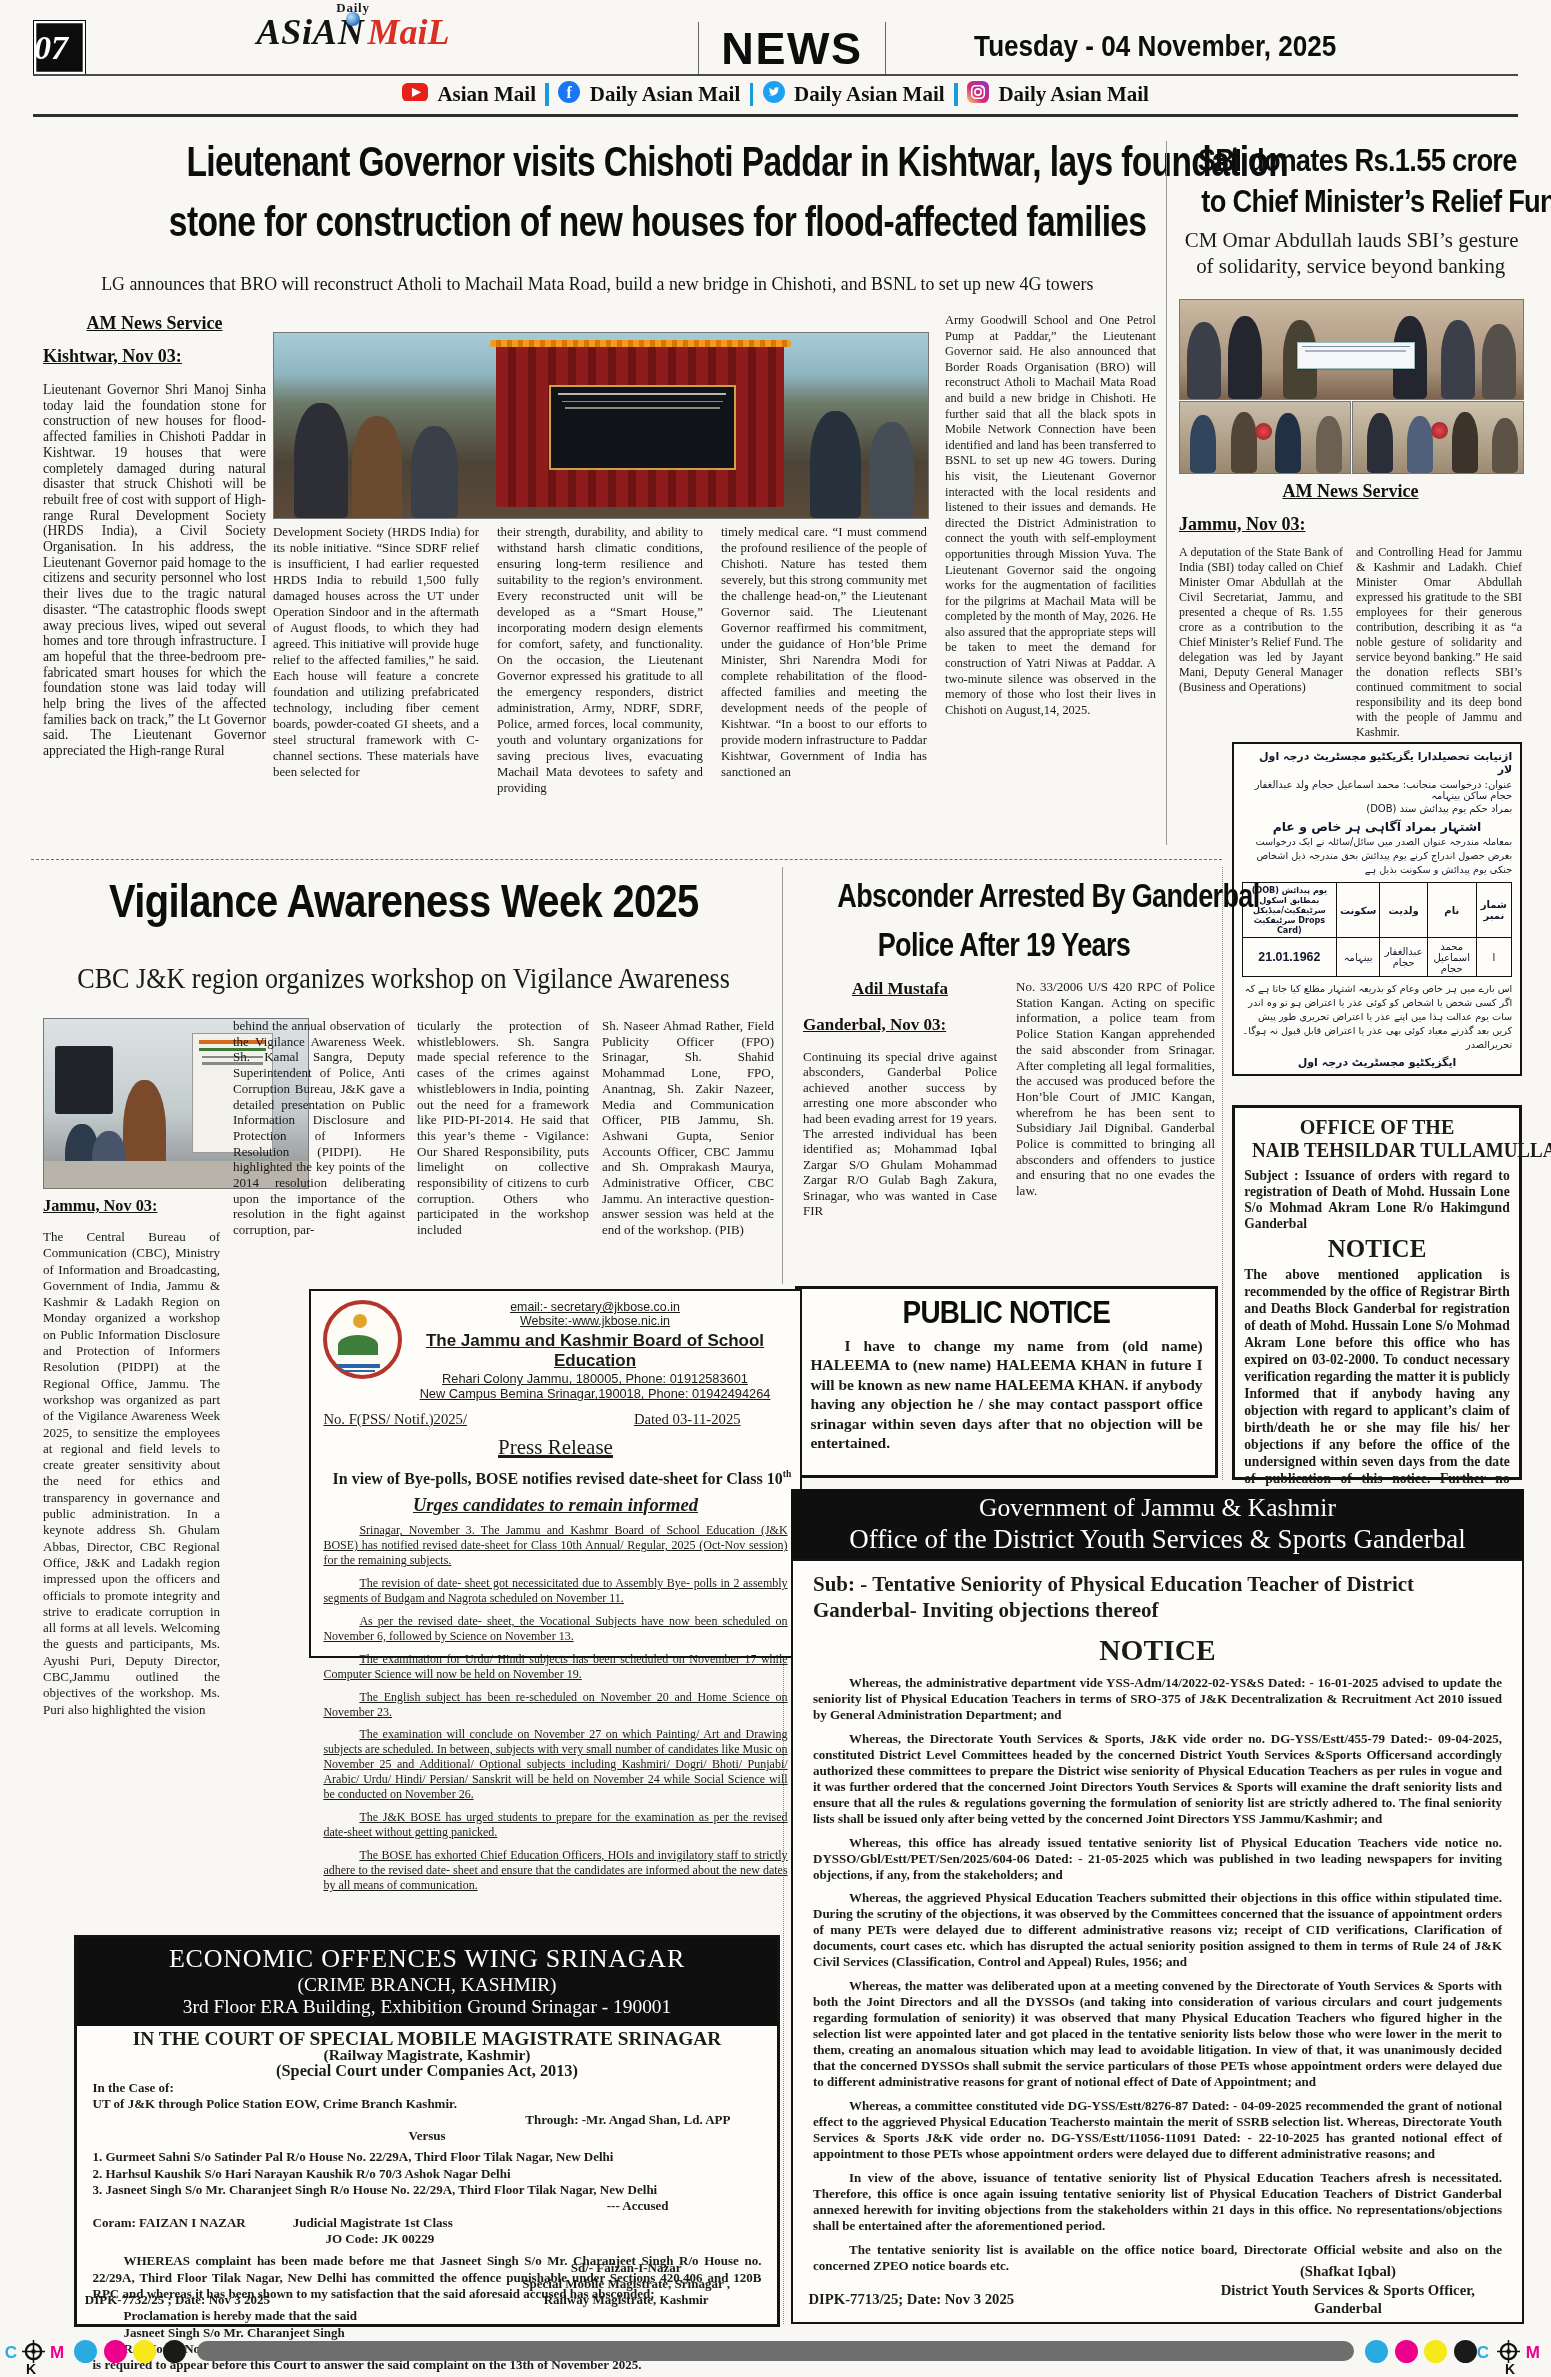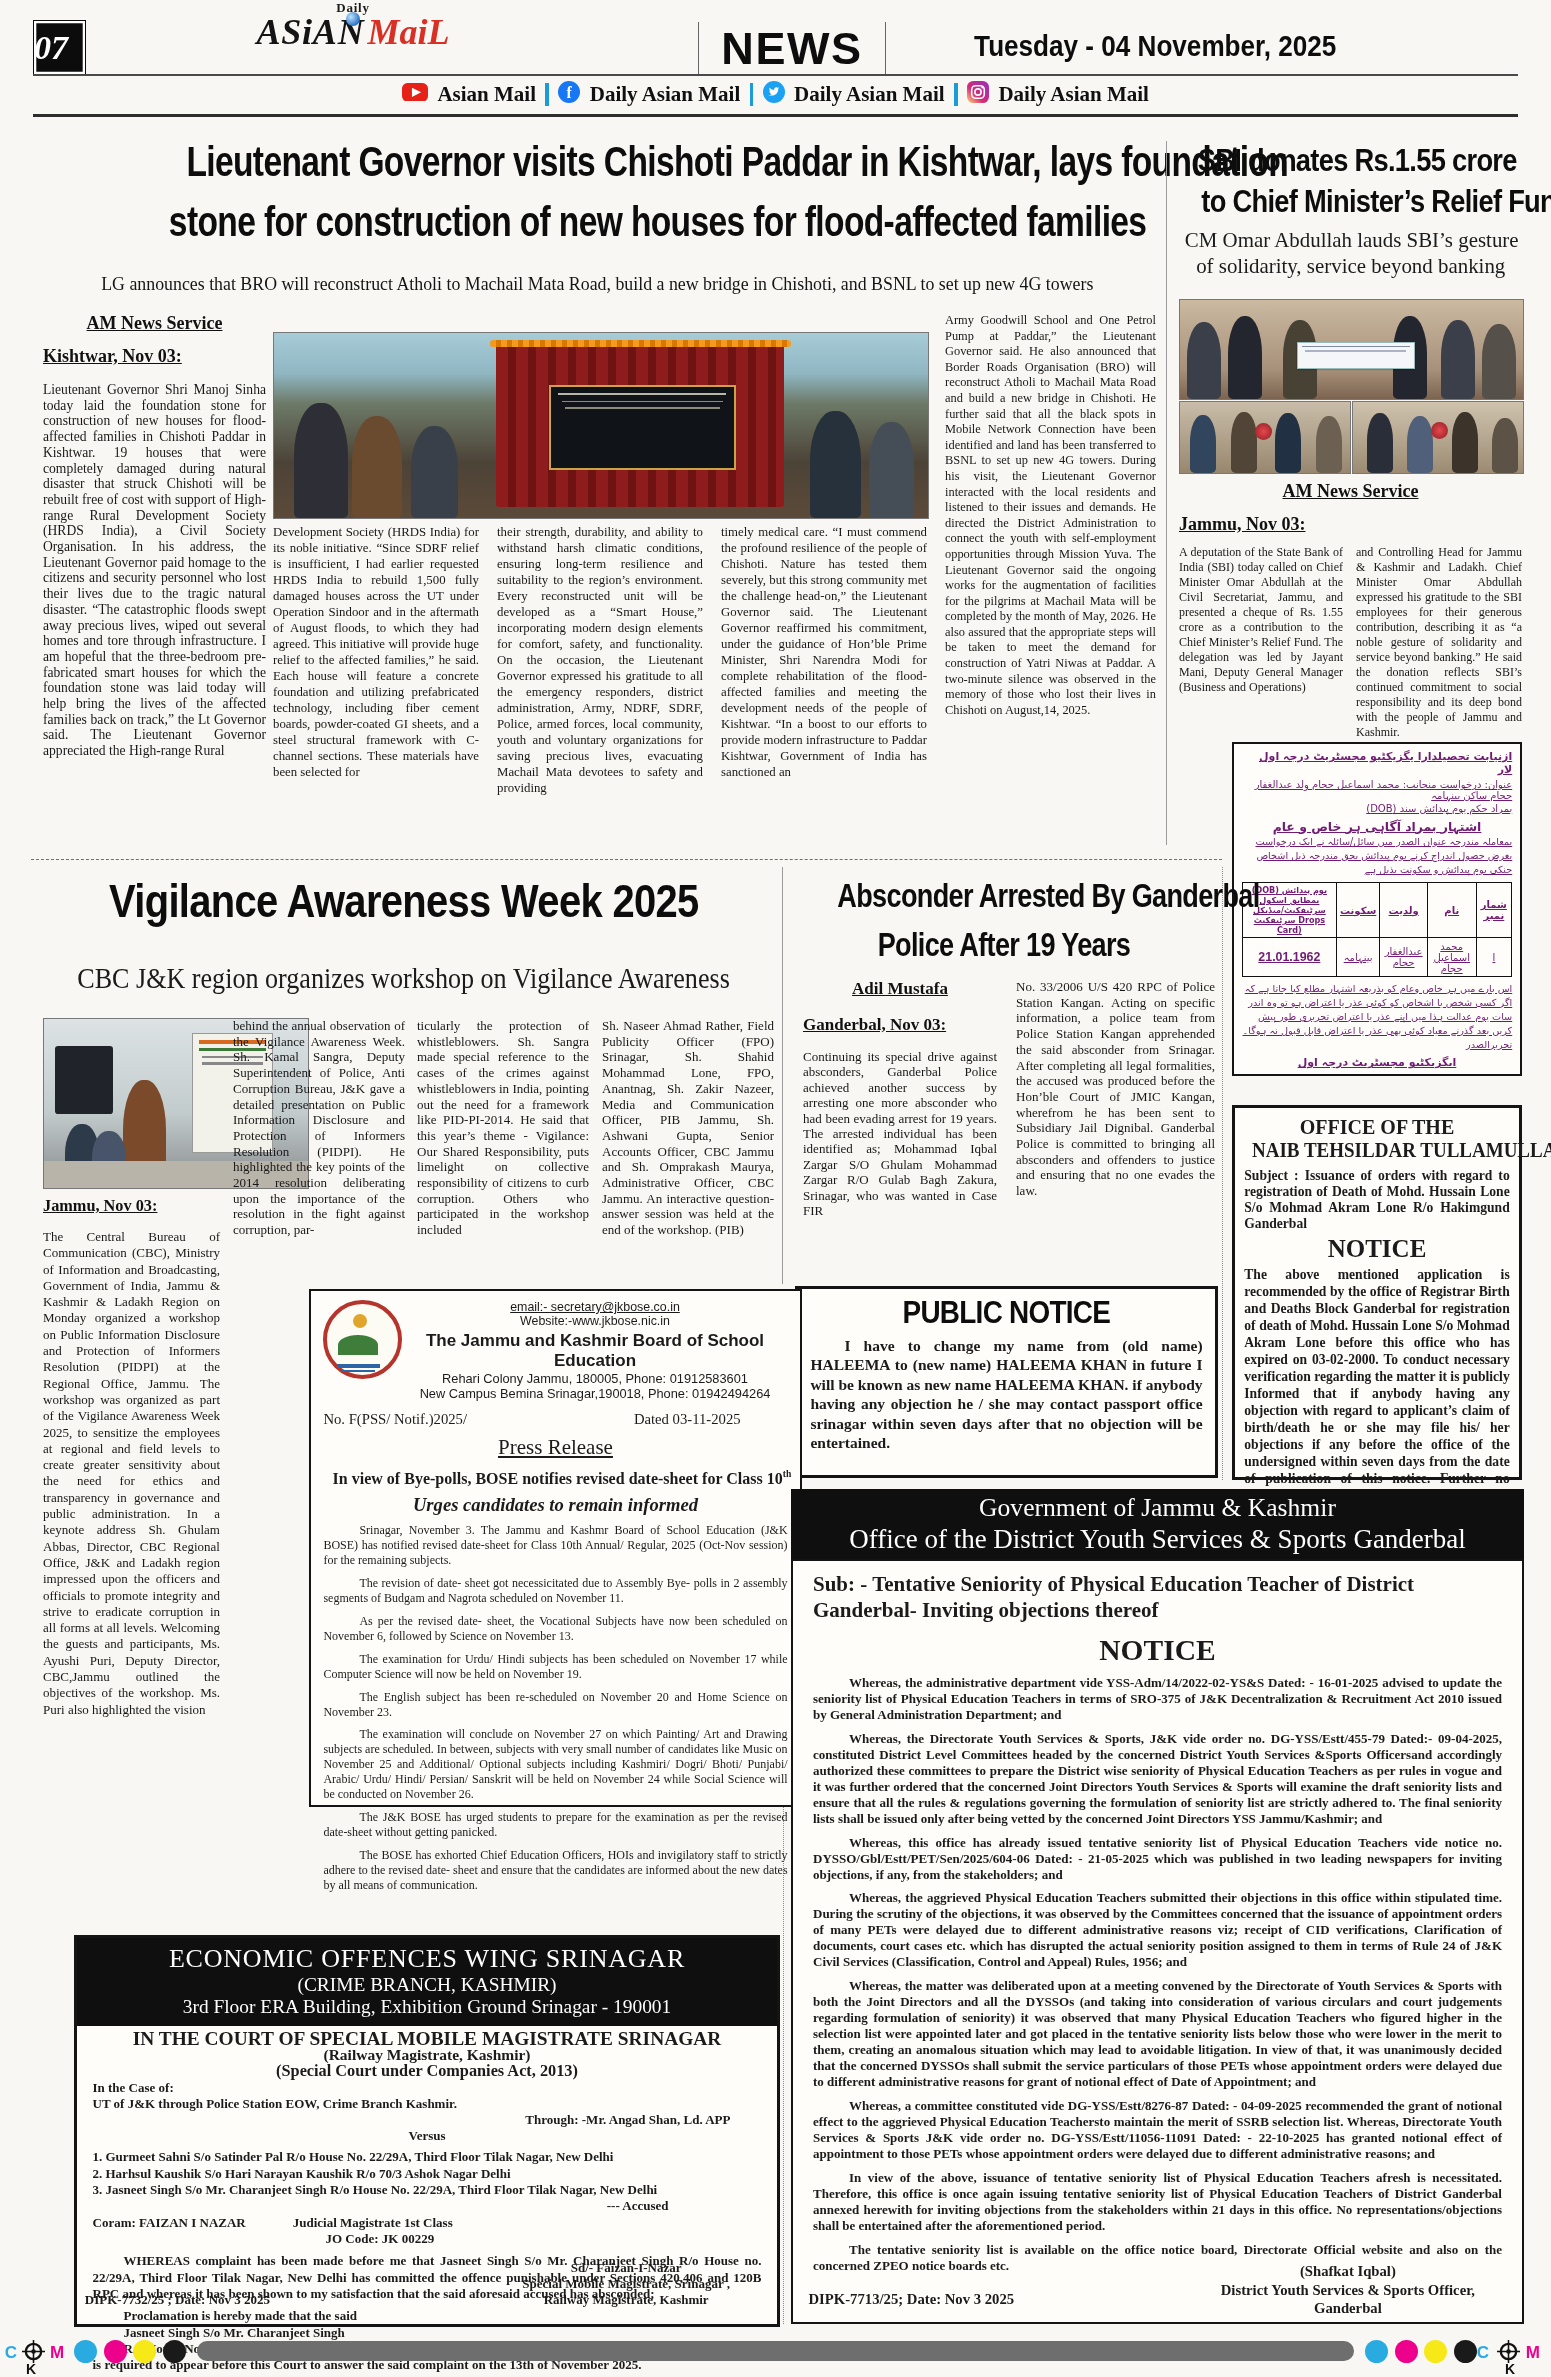--- a/index.html
+++ b/index.html
@@ -13,21 +13,21 @@
   .byline{font-weight:700;text-decoration:underline;font-family:"Liberation Serif",serif;color:#111;}
   .rule{position:absolute;background:#4a4a4a;}
   .vrule{position:absolute;width:0.8px;background:#9a9a9a;}
   .dotv{position:absolute;width:0;border-left:1.6px dotted #8a8a8a;}
   .dash{position:absolute;height:0;border-top:1.6px dashed #6f6f6f;}
   .photo{position:absolute;overflow:hidden;border:0.8px solid #777;}
   .sil{position:absolute;bottom:0;background:#2e2e36;border-radius:46% 46% 4.7px 4.7px;}
   .box{position:absolute;background:#fffdf9;border:2.3px solid #141414;}
   .banner{background:#0f0f0f;color:#fff;text-align:center;font-family:"Liberation Serif",serif;font-weight:400;}
   .noticebody p{margin:7.8px 0;text-indent:36px;text-align:justify;}
-  .urdu{font-family:"DejaVu Sans",sans-serif;direction:rtl;text-align:right;color:#701a75;text-decoration:underline;}
+  .urdu{font-family:"DejaVu Sans",sans-serif;direction:rtl;text-align:right;color:#0f172a;}
   .urdu table{width:100%;border-collapse:collapse;margin:4.7px 0;}
   .urdu th,.urdu td{border:1.6px solid #111;padding:2.3px 3.1px;font-size:10px;text-align:center;}
   .socrow{display:flex;align-items:center;justify-content:center;gap:9.3px;}
   .soclabel{font-family:"Liberation Serif",serif;font-weight:700;font-size:21px;color:#101010;}
   .socdiv{width:3.9px;height:23px;background:#1a9cd8;}
   .dot{position:absolute;width:23px;height:23px;border-radius:50%;}
   sup{font-size:60%;}
 </style>
 </head>
 <body>
@@ -259,21 +259,21 @@
     <span class="byline" style="font-size:17px;">Ganderbal, Nov 03:</span>
   </div>
   <div class="col" style="left:803px;top:1049px;width:194px;font-size:13px;line-height:15.4px;">Continuing its special drive against absconders, Ganderbal Police achieved another success by arresting one more absconder who had been evading arrest for 19 years. The arrested individual has been identified as; Mohammad Iqbal Zargar S/O Ghulam Mohammad Zargar R/O Gulab Bagh Zakura, Srinagar, who was wanted in Case FIR</div>
   <div class="col" style="left:1016px;top:979px;width:199px;font-size:13px;line-height:15.7px;">No. 33/2006 U/S 420 RPC of Police Station Kangan. Acting on specific information, a police team from Police Station Kangan apprehended the said absconder from Srinagar. After completing all legal formalities, the accused was produced before the Hon’ble Court of JMIC Kangan, wherefrom he has been sent to Subsidiary Jail Dignibal. Ganderbal Police is committed to bringing all absconders and offenders to justice and ensuring that no one evades the law.</div>
 
   <div class="box" style="left:795px;top:1286px;width:423px;height:192px;border-width:3.9px;padding:6.2px 12.4px;box-sizing:border-box;">
     <div class="ctr"><span class="cx hl" style="--sx:.9;font-size:31px;">PUBLIC NOTICE</span></div>
     <div style="font:700 15.5px/19.4px 'Liberation Serif',serif;text-align:justify;margin-top:4.7px;text-indent:34px;">I have to change my name from (old name) HALEEMA to (new name) HALEEMA KHAN in future I will be known as new name HALEEMA KHAN. if anybody having any objection he / she may contact passport office srinagar within seven days after that no objection will be entertained.</div>
   </div>
 
-  <div class="box" style="left:309px;top:1289px;width:493px;height:518px;border-width:2.3px;padding:9.3px 12.4px;box-sizing:border-box;">
+  <div class="box" style="left:309px;top:1289px;width:493px;height:369px;border-width:2.3px;padding:9.3px 12.4px;box-sizing:border-box;text-decoration:underline;">
     <div style="display:flex;">
       <div style="width:71px;height:71px;border-radius:50%;border:4.7px solid #b5342c;background:#fdfcf4;position:relative;flex:0 0 auto;">
         <div style="position:absolute;left:11px;top:31px;width:40px;height:20px;background:#3f7d3b;border-radius:50% 50% 0 0;"></div>
         <div style="position:absolute;left:26px;top:9.3px;width:14px;height:14px;border-radius:50%;background:#e2a52b;"></div>
         <div style="position:absolute;left:9.3px;bottom:7.8px;width:43px;height:3.1px;background:#2c64a8;"></div>
         <div style="position:absolute;left:14px;bottom:3.1px;width:34px;height:2.3px;background:#2c64a8;"></div>
       </div>
       <div style="flex:1;text-align:center;font-family:'Liberation Sans',sans-serif;">
         <div style="font-size:12.4px;text-decoration:underline;">email:- secretary@jkbose.co.in</div>
         <div style="font-size:12.4px;">Website:-www.jkbose.nic.in</div>

